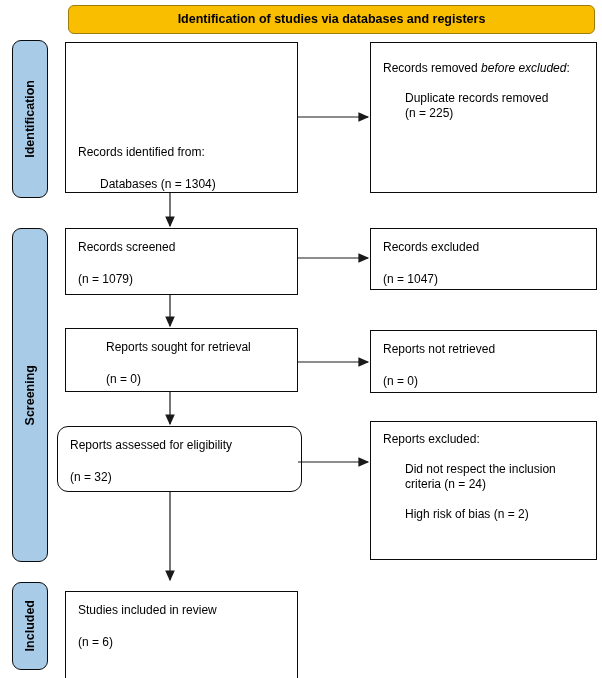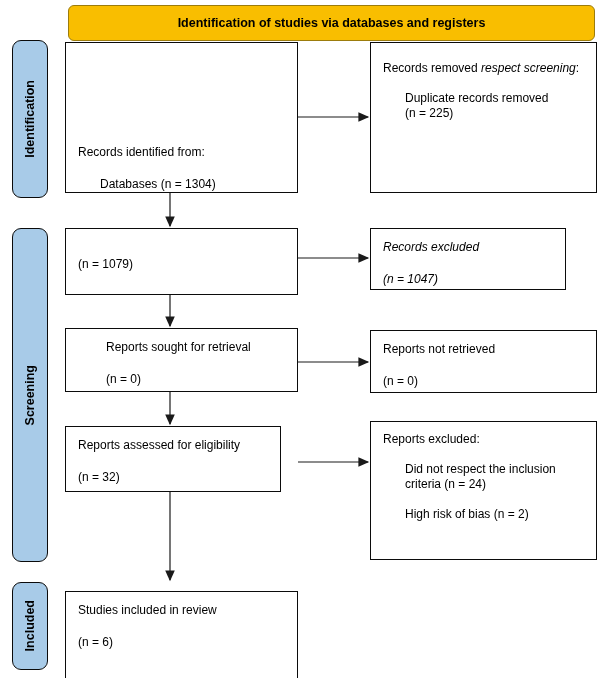--- a/index.html
+++ b/index.html
@@ -2,21 +2,21 @@
 <html style="--banner-bg: #F9BE00; --banner-border: #9C7C0C; --stage-bg: #A8CBE8; --box-bg: #FFFFFF; --arrow: #1A1A1A;"><head>
 <meta charset="utf-8">
 <style>
   html,body{margin:0;padding:0;background:#ffffff;}
   .canvas{
     position:relative;width:602px;height:678px;background:#ffffff;
     font-family:"Liberation Sans","DejaVu Sans",sans-serif;
     font-size:12px;line-height:15px;color:#000;overflow:hidden;
   }
   .banner{
-    position:absolute;left:68px;top:5px;width:527px;height:36px;
+    position:absolute;left:68px;top:5px;width:527px;height:29px;
     background:var(--banner-bg,#F9BE00);
     border:1.3px solid var(--banner-border,#9C7C0C);
     border-radius:6px;box-sizing:border-box;
     display:flex;align-items:center;justify-content:center;
     font-weight:bold;font-size:12.5px;
   }
   .stage{
     position:absolute;left:12px;width:36px;
     background:var(--stage-bg,#A8CBE8);
     border:1.6px solid #0b0b0b;border-radius:9px;box-sizing:border-box;
@@ -35,24 +35,24 @@
     padding:11px 10px 6px 12px;
   }
   .fbox .detail{margin-top:17px;}
   .fbox .indent{margin-left:22px;}
   .pre{white-space:pre-line;}
   .box-identified{left:65px;top:42px;width:233px;height:151px;
     display:flex;flex-direction:column;justify-content:flex-end;padding-top:0;padding-bottom:0;}
   .box-removed{left:370px;top:42px;width:227px;height:151px;padding-top:18px;}
   .box-removed .detail{margin-top:15px;}
   .box-screened{left:65px;top:228px;width:233px;height:67px;}
-  .box-records-excluded{left:370px;top:228px;width:196px;height:62px;font-style:italic;}
+  .box-records-excluded{left:370px;top:228px;width:227px;height:62px;}
   .box-sought{left:65px;top:328px;width:233px;height:64px;padding-left:40px;}
   .box-not-retrieved{left:370px;top:330px;width:227px;height:63px;}
-  .box-assessed{left:65px;top:426px;width:216px;height:66px;}
+  .box-assessed{left:57px;top:426px;width:245px;height:66px;border-radius:11px;}
   .box-reports-excluded{left:370px;top:421px;width:227px;height:139px;padding-top:10px;}
   .box-reports-excluded .reason{margin-top:15px;margin-left:22px;}
   .box-included-review{left:65px;top:591px;width:233px;height:89px;}
   .arrows{position:absolute;left:0;top:0;pointer-events:none;}
   .arrows line{stroke:var(--arrow,#1a1a1a);stroke-width:1.2;}
   .it{font-style:italic;}
 </style>
 </head>
 <body>
 
@@ -71,26 +71,27 @@
   <div class="stage stage-included">
     <span>Included</span>
   </div>
 
   <div class="fbox box-identified">
     <div class="title">Records identified from:</div>
     <div class="detail indent">Databases (n = 1304)</div>
   </div>
 
   <div class="fbox box-removed">
-    <div class="title"><span>Records removed </span><span class="it">respect screening</span><span>:</span></div>
+    <div class="title"><span>Records removed </span><span class="it">before excluded</span><span>:</span></div>
     <div class="detail indent pre">Duplicate records removed
 (n = 225)</div>
   </div>
 
   <div class="fbox box-screened">
+    <div class="title">Records screened</div>
     <div class="detail">(n = 1079)</div>
   </div>
 
   <div class="fbox box-records-excluded">
     <div class="title">Records excluded</div>
     <div class="detail">(n = 1047)</div>
   </div>
 
   <div class="fbox box-sought">
     <div class="title">Reports sought for retrieval</div>

